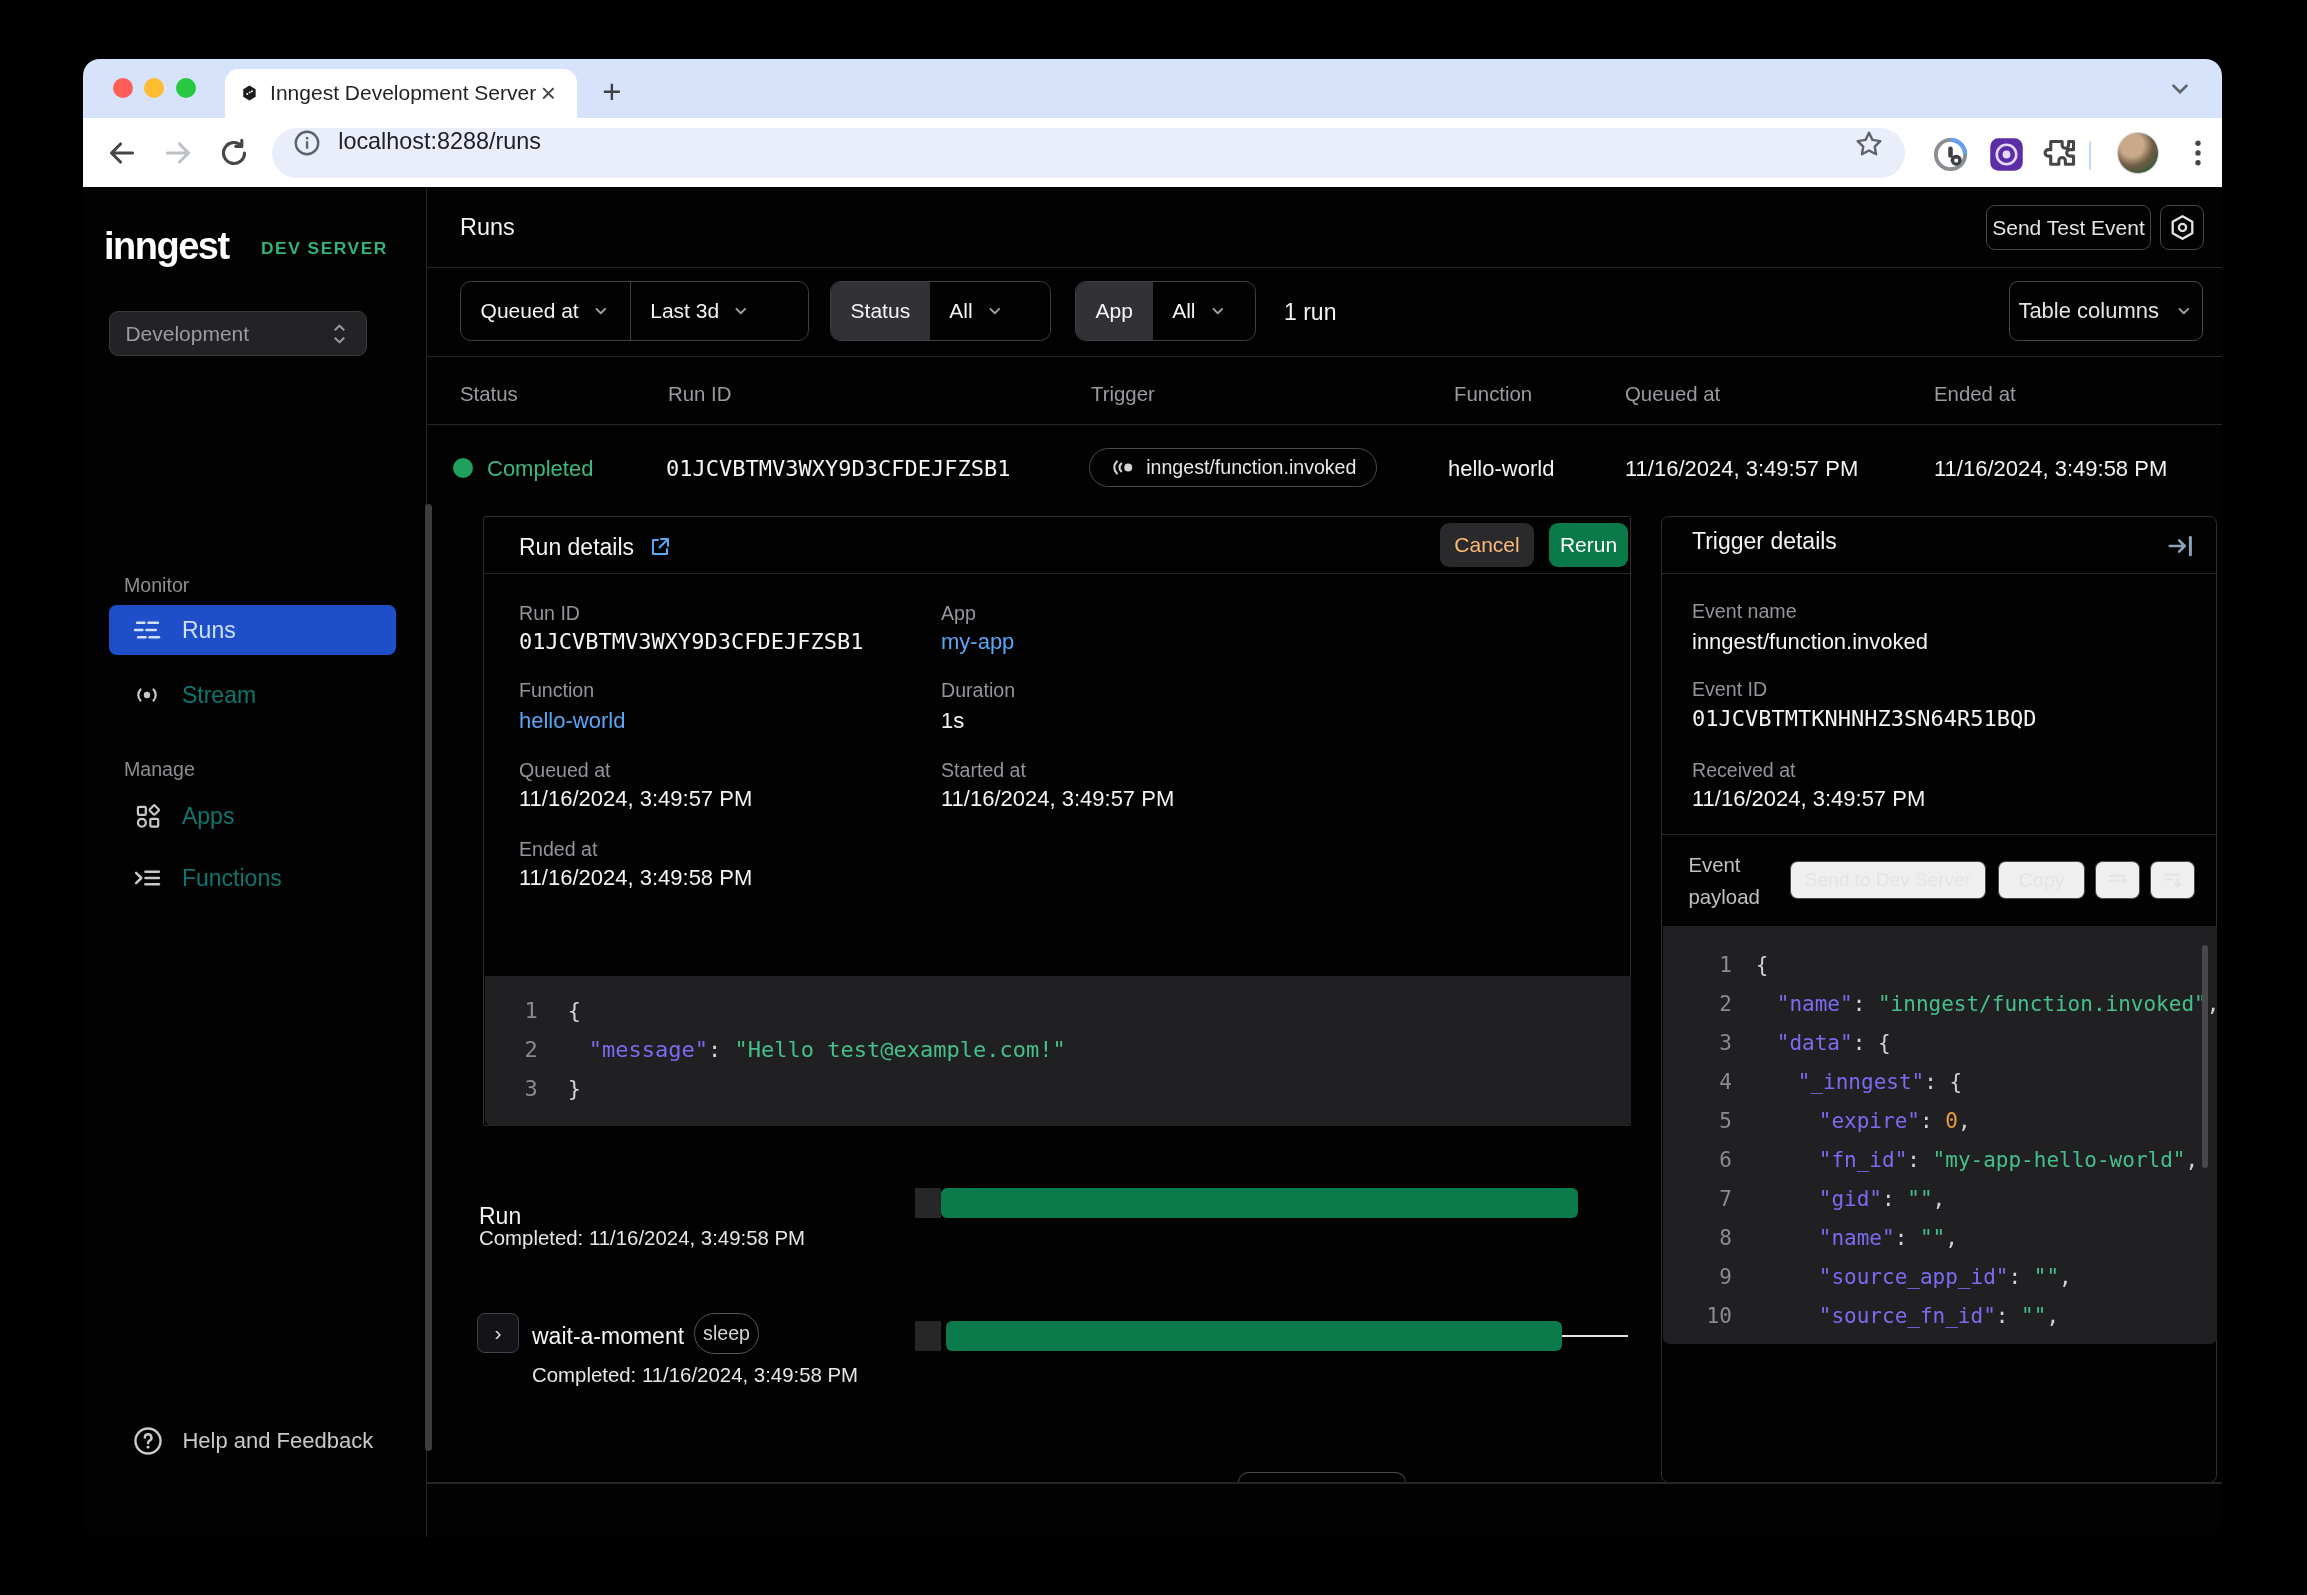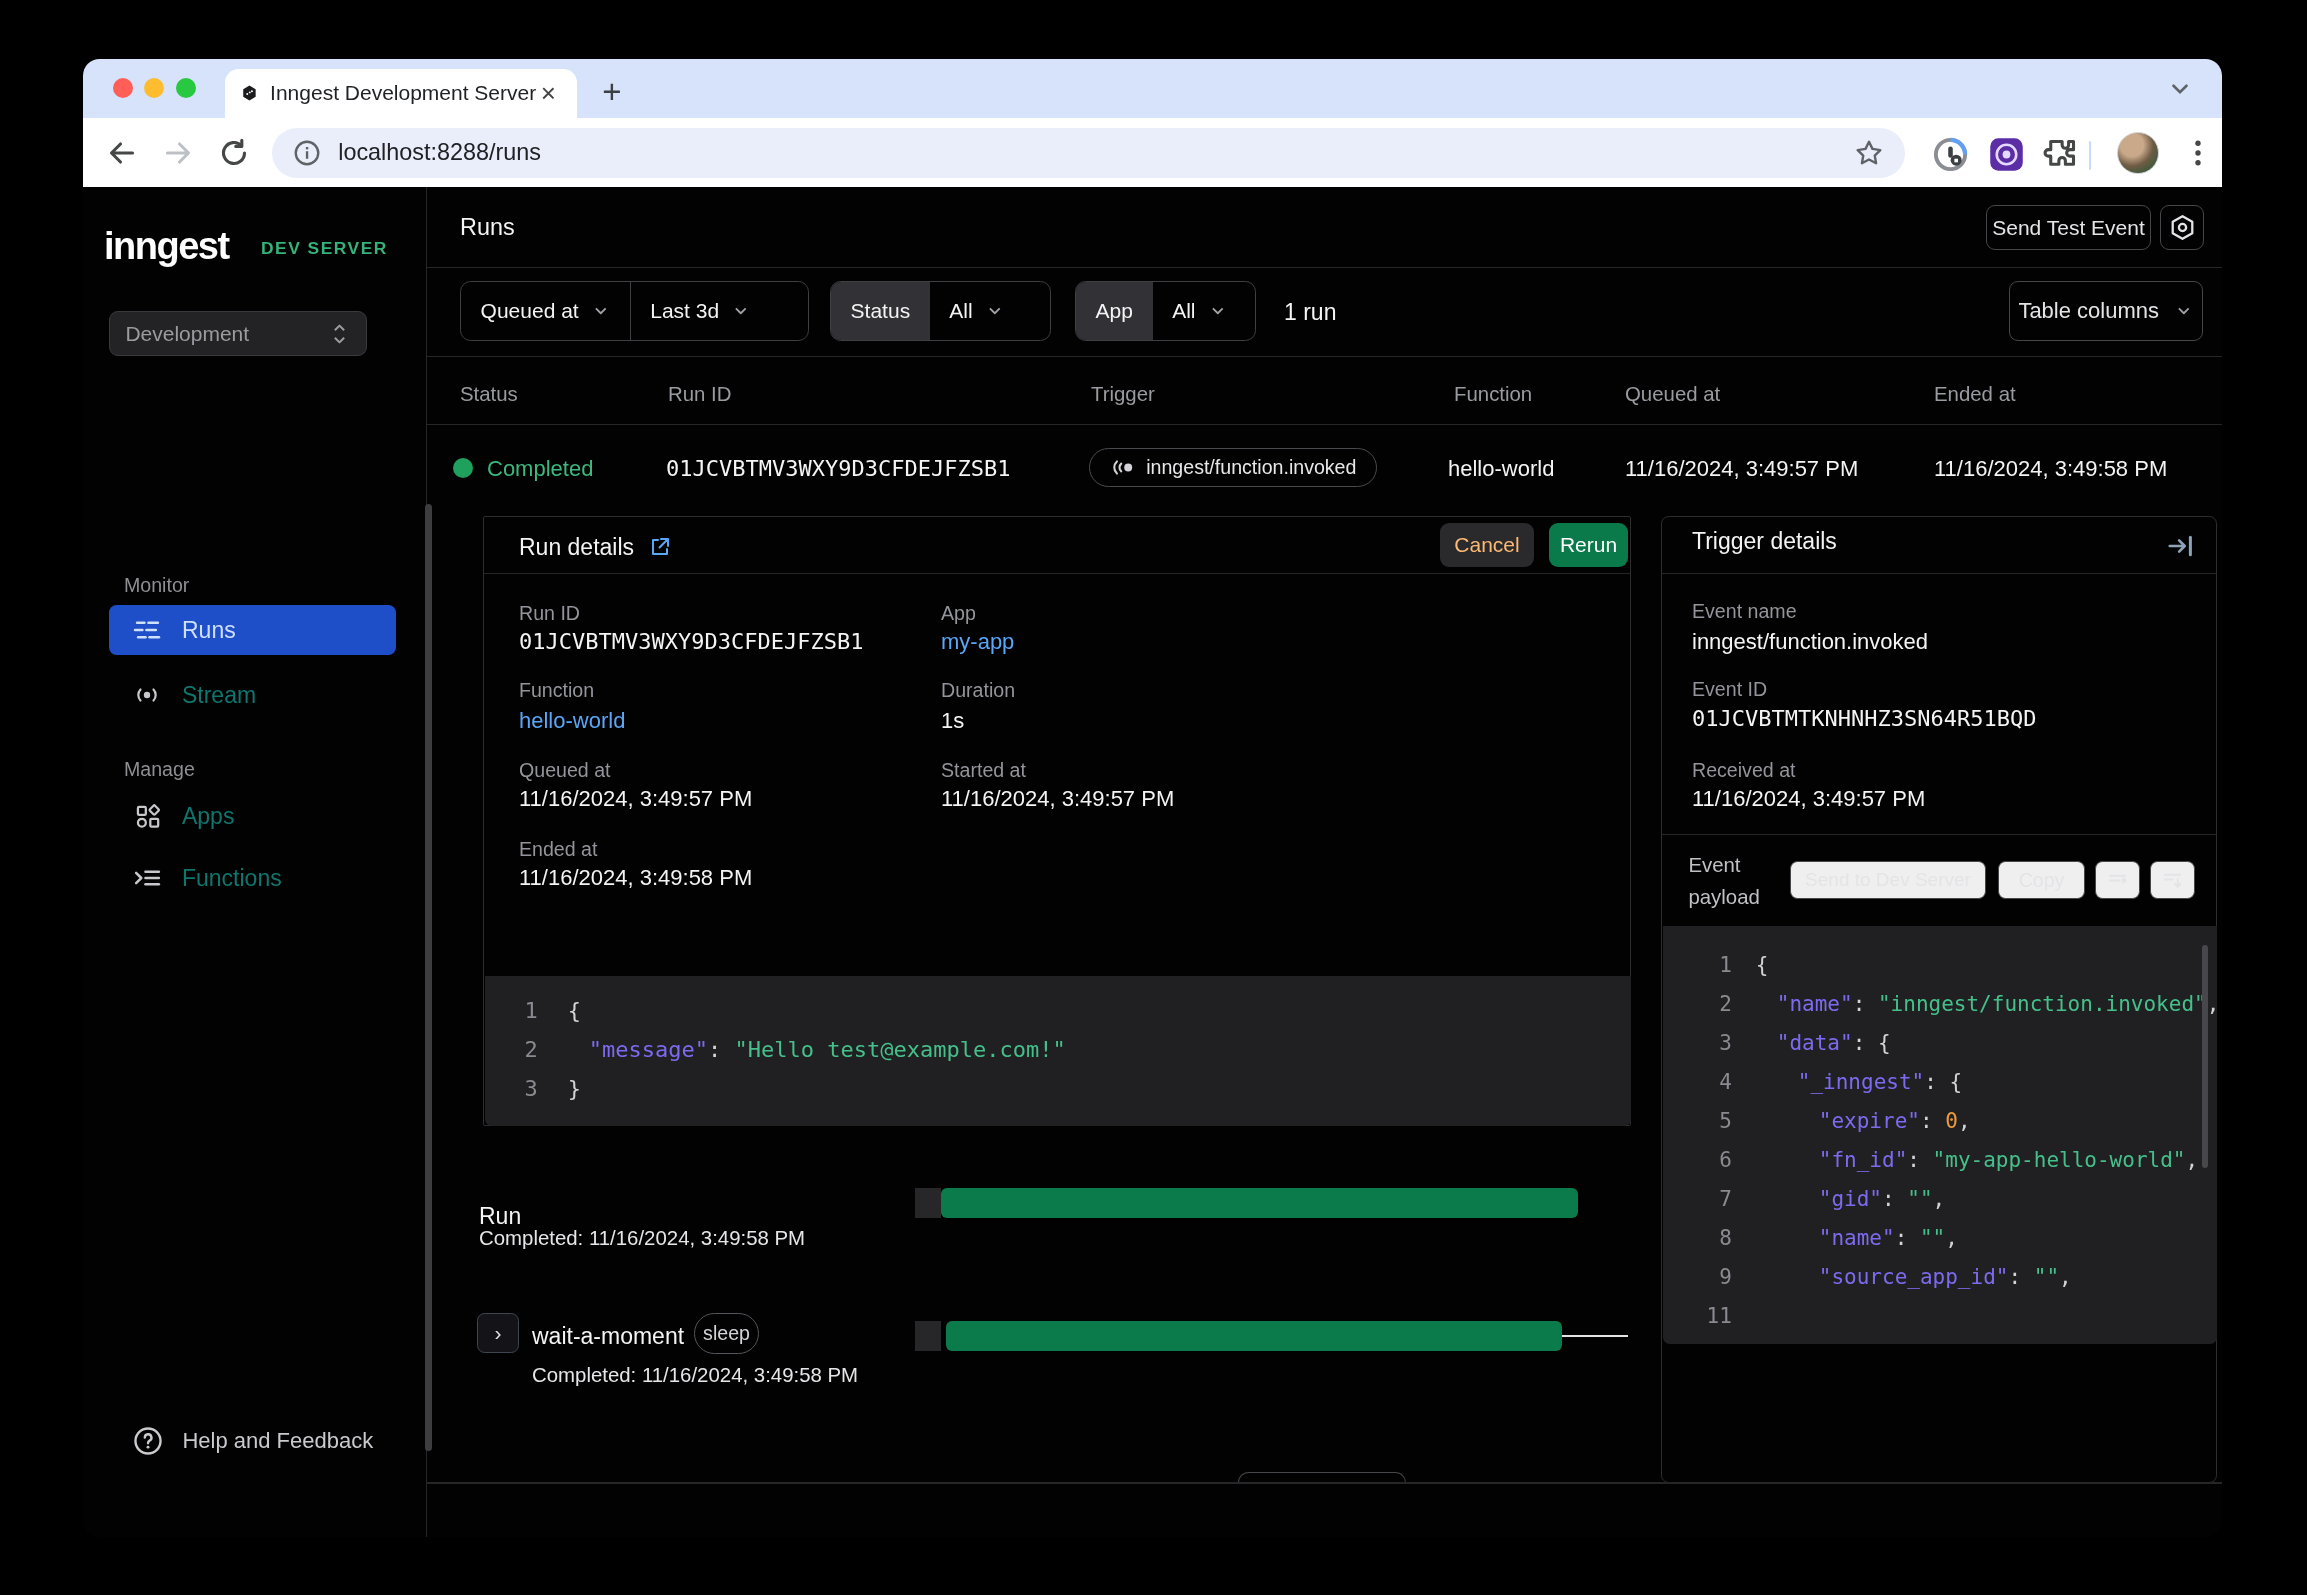--- a/index.html
+++ b/index.html
@@ -14,21 +14,21 @@
   .tl-dot{position:absolute;top:19px;width:20.4px;height:20.4px;border-radius:50%;}
   .tab{position:absolute;left:142px;top:9.8px;width:352px;height:49px;background:#fff;border-radius:13.6px 13.6px 0 0;display:flex;align-items:center;padding:0 16.6px;}
   .tab-title{font-size:21px;color:#1f2124;margin-left:13.6px;white-space:nowrap;flex:1;}
   .tab-close{font-size:26px;color:#444;line-height:1;padding:0 4.5px;}
   .newtab{position:absolute;left:508px;top:12px;width:42px;height:42px;display:flex;align-items:center;justify-content:center;font-size:33px;color:#3c4043;}
   .strip-chev{position:absolute;right:29px;top:16.6px;color:#5f6368;}
 
   
   .toolbar{position:absolute;left:0;top:59px;right:0;height:69px;background:#fff;}
   .nav-ic{position:absolute;top:16.6px;}
-  .omnibox{position:absolute;left:189px;top:9.8px;width:1633px;height:50px;background:#e9eefa;border-radius:25px;display:flex;align-items:center;padding:0 19.6px;}
+  .omnibox{position:absolute;left:189px;top:9.8px;width:1633px;height:50px;background:#e9eefa;border-radius:25px;display:flex;padding:0 19.6px;}
   .url-text{font-size:23.4px;color:#202124;margin-left:16.6px;flex:1;}
   .tb-right{position:absolute;top:16.6px;}
   .avatar{position:absolute;left:2034px;top:13.6px;width:42px;height:42px;border-radius:50%;background:radial-gradient(circle at 35% 30%,#c9a98a 0 30%,#6f5b44 55%,#3c5a3c 80%);border:1.5px solid #d0d0d0;}
   .tb-divider{position:absolute;left:2006px;top:23px;width:2.3px;height:29px;background:#c6dafc;border-radius:1.5px;}
 
   
   .app{position:absolute;left:0;top:128px;right:0;bottom:0;background:#020202;}
 
   
   .sidebar{position:absolute;left:0;top:0;width:344px;height:100%;border-right:0.8px solid #262629;}
@@ -487,20 +487,21 @@
           <div class="codeblock payload-code">
               <div class="cl"><span class="cl-n">1</span><span class="cl-c" style="padding-left: 0px;"><span class="tk-pu">{</span></span></div>
               <div class="cl"><span class="cl-n">2</span><span class="cl-c" style="padding-left: 21px;"><span class="tk-k">"name"</span><span class="tk-pu">: </span><span class="tk-s">"inngest/function.invoked"</span><span class="tk-pu">,</span></span></div>
               <div class="cl"><span class="cl-n">3</span><span class="cl-c" style="padding-left: 21px;"><span class="tk-k">"data"</span><span class="tk-pu">: {</span></span></div>
               <div class="cl"><span class="cl-n">4</span><span class="cl-c" style="padding-left: 42px;"><span class="tk-k">"_inngest"</span><span class="tk-pu">: {</span></span></div>
               <div class="cl"><span class="cl-n">5</span><span class="cl-c" style="padding-left: 63px;"><span class="tk-k">"expire"</span><span class="tk-pu">: </span><span class="tk-n">0</span><span class="tk-pu">,</span></span></div>
               <div class="cl"><span class="cl-n">6</span><span class="cl-c" style="padding-left: 63px;"><span class="tk-k">"fn_id"</span><span class="tk-pu">: </span><span class="tk-s">"my-app-hello-world"</span><span class="tk-pu">,</span></span></div>
               <div class="cl"><span class="cl-n">7</span><span class="cl-c" style="padding-left: 63px;"><span class="tk-k">"gid"</span><span class="tk-pu">: </span><span class="tk-s">""</span><span class="tk-pu">,</span></span></div>
               <div class="cl"><span class="cl-n">8</span><span class="cl-c" style="padding-left: 63px;"><span class="tk-k">"name"</span><span class="tk-pu">: </span><span class="tk-s">""</span><span class="tk-pu">,</span></span></div>
               <div class="cl"><span class="cl-n">9</span><span class="cl-c" style="padding-left: 63px;"><span class="tk-k">"source_app_id"</span><span class="tk-pu">: </span><span class="tk-s">""</span><span class="tk-pu">,</span></span></div>
+              <div class="cl"><span class="cl-n">10</span><span class="cl-c" style="padding-left: 63px;"><span class="tk-k">"source_fn_id"</span><span class="tk-pu">: </span><span class="tk-s">""</span><span class="tk-pu">,</span></span></div>
               <div class="cl"><span class="cl-n">11</span><span class="cl-c" style="padding-left: 63px;"></span></div>
             </div>
           <div class="pl-scroll"></div>
         </div>
 
         <div class="bottom-line" style="top:966px"></div>
       </div>
 
       <div class="hdiv" style="top:1296px"></div>
     </div>

